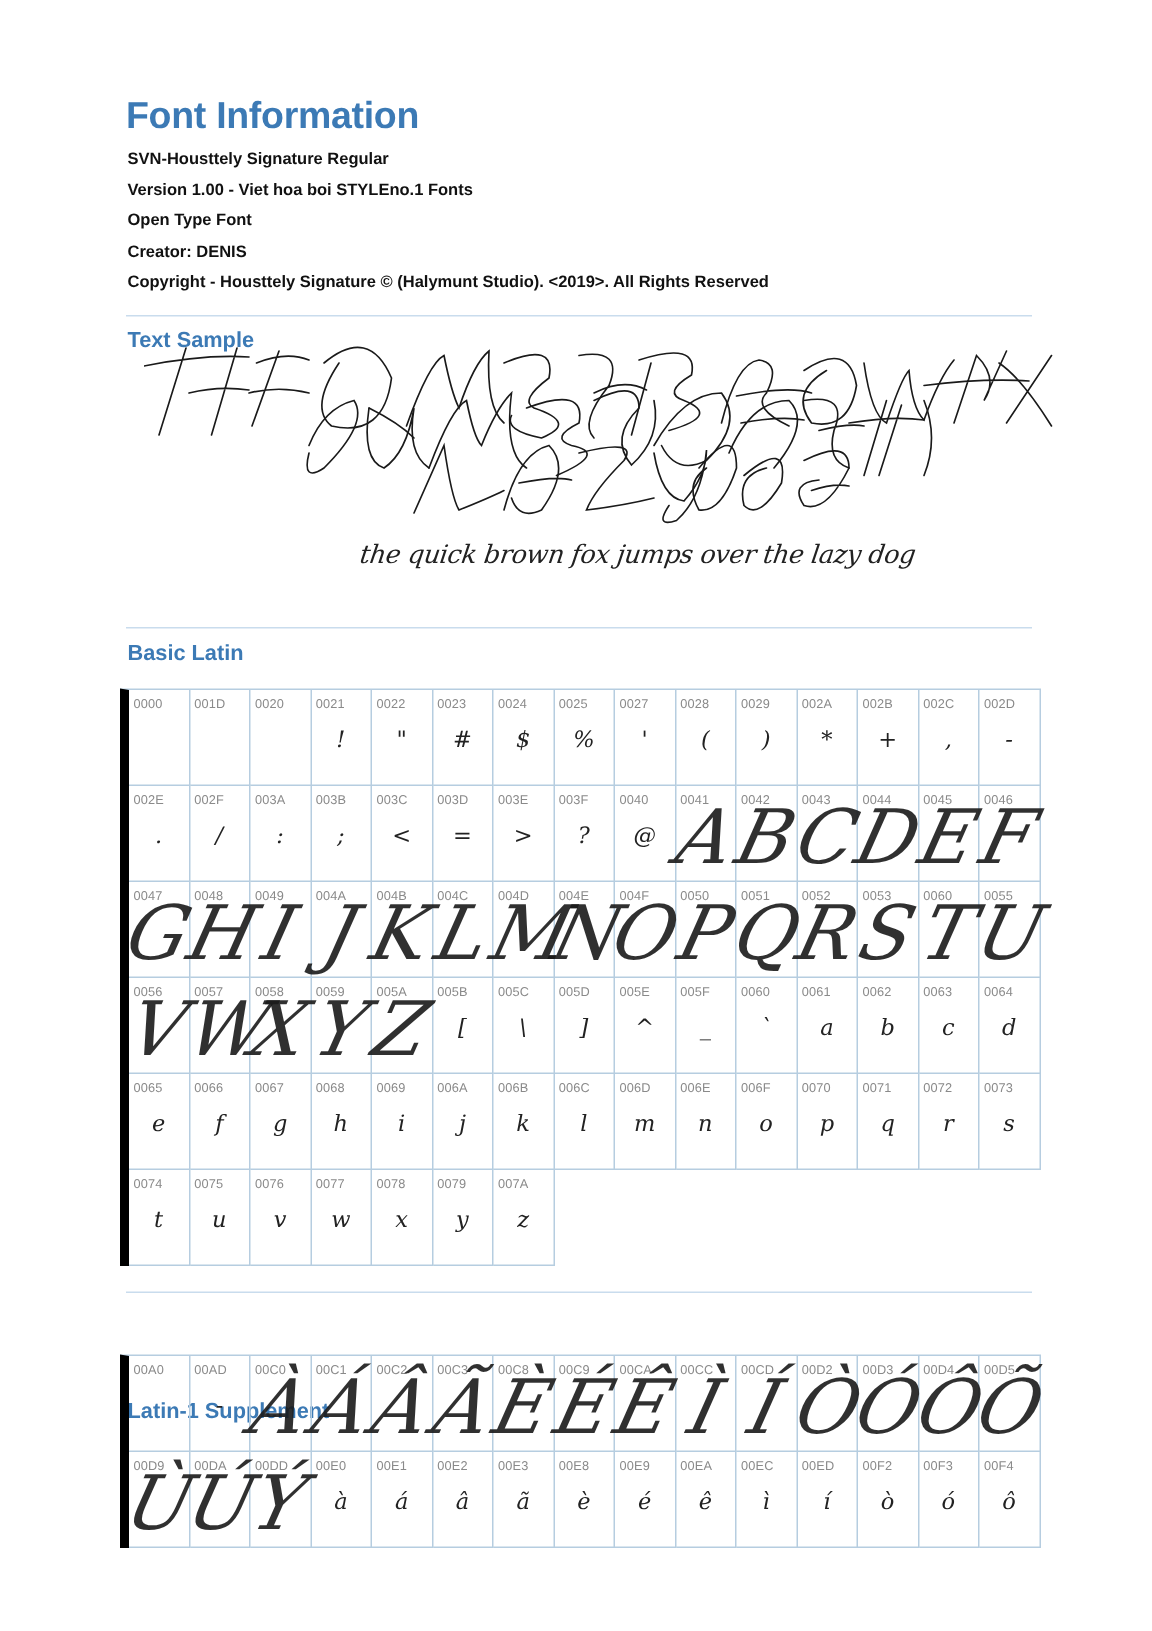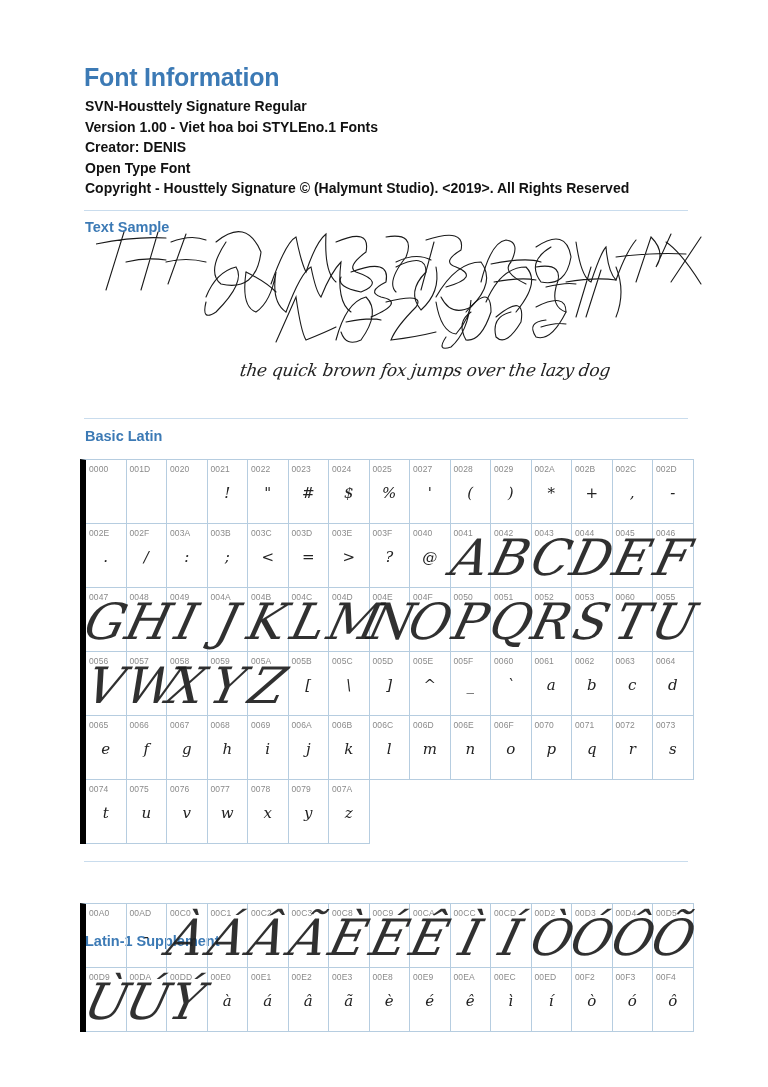--- a/index.html
+++ b/index.html
@@ -1,41 +1,41 @@
 <!DOCTYPE html>
 <html><head>
 <meta charset="utf-8">
 <style>
   html, body { margin:0; padding:0; background:#ffffff; }
   body { width:768px; height:1087px; position:relative; overflow:hidden; font-family:"Liberation Sans", sans-serif; color:#111; }
   .page { position:absolute; left:0; top:0; width:768px; height:781px; }
   .h1 { position:absolute; left:84px; top:63px; font-size:25px; font-weight:bold; color:#3c7ab5; letter-spacing:-0.2px; }
-  .info { position:absolute; left:85px; top:96px; font-size:14px; font-weight:bold; line-height:20.6px; color:#111; }
+  .info { position:absolute; left:85px; top:96px; font-size:11px; font-weight:bold; line-height:20.6px; color:#111; }
   .info div { white-space:nowrap; }
   .rule { position:absolute; left:84px; width:604px; height:1px; background:#c9dced; }
   .section-title { position:absolute; left:85px; font-size:14.5px; font-weight:bold; color:#3c7ab5; }
   .sample-big { position:absolute; left:96px; top:222px; width:610px; height:130px; }
   .sample-small { position:absolute; left:240px; top:360px; font-family:"DejaVu Serif", serif; font-style:italic; font-size:17px; color:#222; letter-spacing:-0.3px; transform:skewX(-8deg); }
   .grid { position:absolute; left:80px; border-left:6px solid #000000; border-top:1px solid #b6cde0; display:grid; grid-template-columns:repeat(15, 40.5px); }
   .cell { position:relative; height:64px; border-right:1px solid #b6cde0; border-bottom:1px solid #b6cde0; box-sizing:border-box; overflow:visible; }
   .code { position:absolute; left:3px; top:4px; font-size:8.5px; color:#8a8a8a; letter-spacing:0.1px; }
   .glyph { position:absolute; left:0; right:0; top:24px; text-align:center; font-family:"DejaVu Serif", serif; font-style:italic; font-size:15px; color:#222; }
   .glyph.big { top:4px; font-size:50px; font-weight:normal; line-height:60px; transform:skewX(-14deg); color:#1a1a1a; -webkit-text-stroke:0; font-family:"DejaVu Serif", serif; opacity:0.9; }
 </style>
 </head>
 <body>
 
 <div class="page">
 
   <div class="h1">Font Information</div>
   <div class="info">
     <div>SVN-Housttely Signature Regular</div>
     <div>Version 1.00 - Viet hoa boi STYLEno.1 Fonts</div>
+    <div>Open Type Font</div>
     <div>Creator: DENIS</div>
-    <div>Open Type Font</div>
     <div>Copyright - Housttely Signature © (Halymunt Studio). &lt;2019&gt;. All Rights Reserved</div>
   </div>
 
   <div class="rule" style="top:210px;"></div>
   <div class="section-title" style="top:219px;">Text Sample</div>
 
   <svg class="sample-big" viewBox="0 0 610 130">
     <g fill="none" stroke="#1a1a1a" stroke-width="1.1" stroke-linecap="round">
       <path d="M10 68 L28 10 M0 22 Q40 14 70 16 M30 40 Q50 35 70 38 M45 68 L62 10 M75 20 Q95 12 110 18 M72 62 L90 12 M70 40 Q90 35 110 40"></path>
       <path d="M120 20 Q150 -5 165 30 Q160 70 125 62 Q110 50 130 20 M150 50 Q170 60 180 70"></path>

